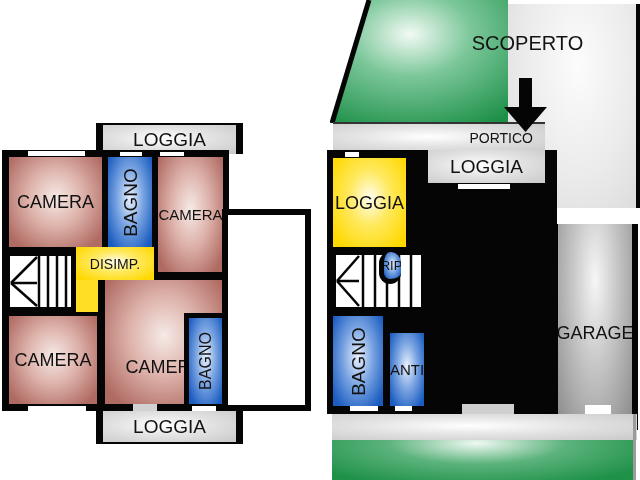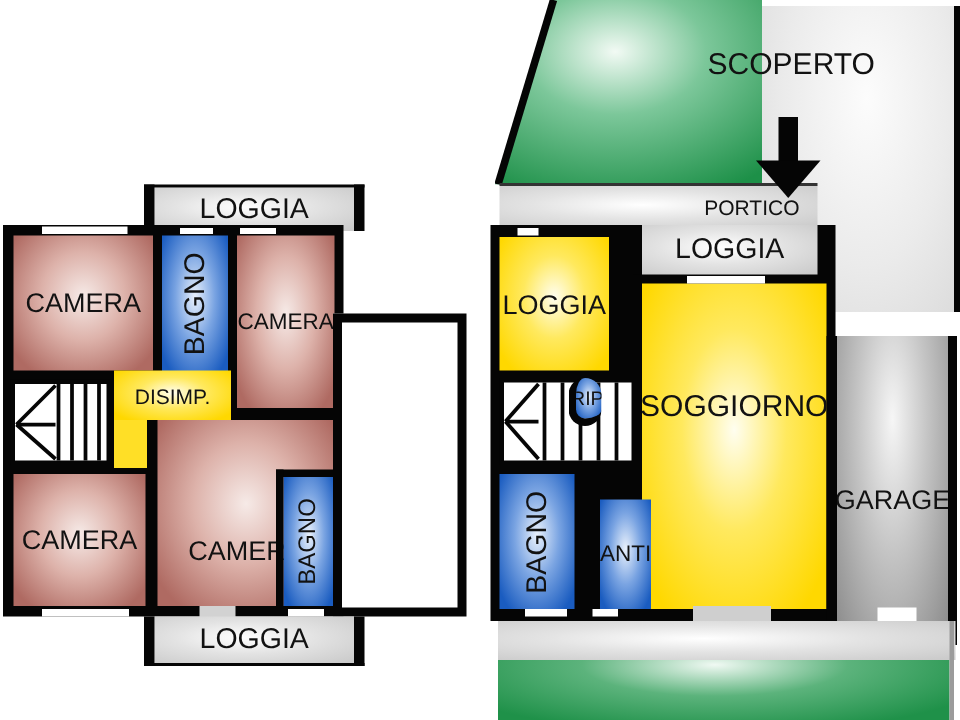--- a/index.html
+++ b/index.html
@@ -107,23 +107,20 @@
   <div class="wallbox" style="left:327px;top:150px;width:230px;height:264px;">
 
     <div class="room grayroom" style="left:95px;top:0px;width:123px;height:33px;border-left:6px solid #050505;box-sizing:border-box;">
       <span class="lbl" style="font-size:19px">LOGGIA</span>
     </div>
 
     <div class="room yellow" style="left:6px;top:8px;width:73px;height:89px;">
       <span class="lbl">LOGGIA</span>
     </div>
 
-    <div class="room yellow" style="left:101px;top:39px;width:123px;height:217px;align-items:flex-start;padding-top:72px;box-sizing:border-box;">
-      <span class="lbl" style="font-size:20px">SOGGIORNO</span>
-    </div>
 
     <div class="stairs" style="left:6px;top:102px;">
       <svg width="91" height="58" viewBox="0 0 91 58">
         <rect x="1.5" y="1.5" width="88" height="55" fill="#ffffff" stroke="#050505" stroke-width="3"></rect>
         <line x1="26" y1="4" x2="4" y2="29" stroke="#050505" stroke-width="2.5"></line>
         <line x1="4" y1="29" x2="26" y2="54" stroke="#050505" stroke-width="2.5"></line>
         <line x1="4" y1="29" x2="26" y2="29" stroke="#050505" stroke-width="2.5"></line>
         <line x1="30" y1="3" x2="30" y2="55" stroke="#050505" stroke-width="2.5"></line>
         <line x1="42" y1="3" x2="42" y2="55" stroke="#050505" stroke-width="2.5"></line>
         <line x1="54" y1="3" x2="54" y2="55" stroke="#050505" stroke-width="2.5"></line>
@@ -133,21 +130,21 @@
     </div>
 
     <div class="room blue" style="left:52px;top:102px;width:22px;height:32px;border-left:5px solid #050505;border-bottom:5px solid #050505;box-sizing:border-box;border-radius:11px;">
       <span class="lbl" style="font-size:13px">RIP.</span>
     </div>
 
     <div class="room blue" style="left:6px;top:166px;width:50px;height:90px;">
       <span class="lbl vlbl" style="font-size:19px">BAGNO</span>
     </div>
 
-    <div class="room blue" style="left:73px;top:183px;width:34px;height:73px;">
+    <div class="room blue" style="left:63px;top:183px;width:34px;height:73px;">
       <span class="lbl" style="font-size:15px">ANTI</span>
     </div>
   </div>
 
   <div class="win" style="left:345px;top:152px;width:14px;height:5px;"></div>
   <div class="win" style="left:458px;top:184px;width:52px;height:5px;"></div>
   <div class="win" style="left:350px;top:406px;width:28px;height:5px;"></div>
   <div class="win" style="left:395px;top:406px;width:17px;height:5px;"></div>
   <div class="gap" style="left:462px;top:404px;width:52px;height:10px;background:#cfcfcf;"></div>
 

